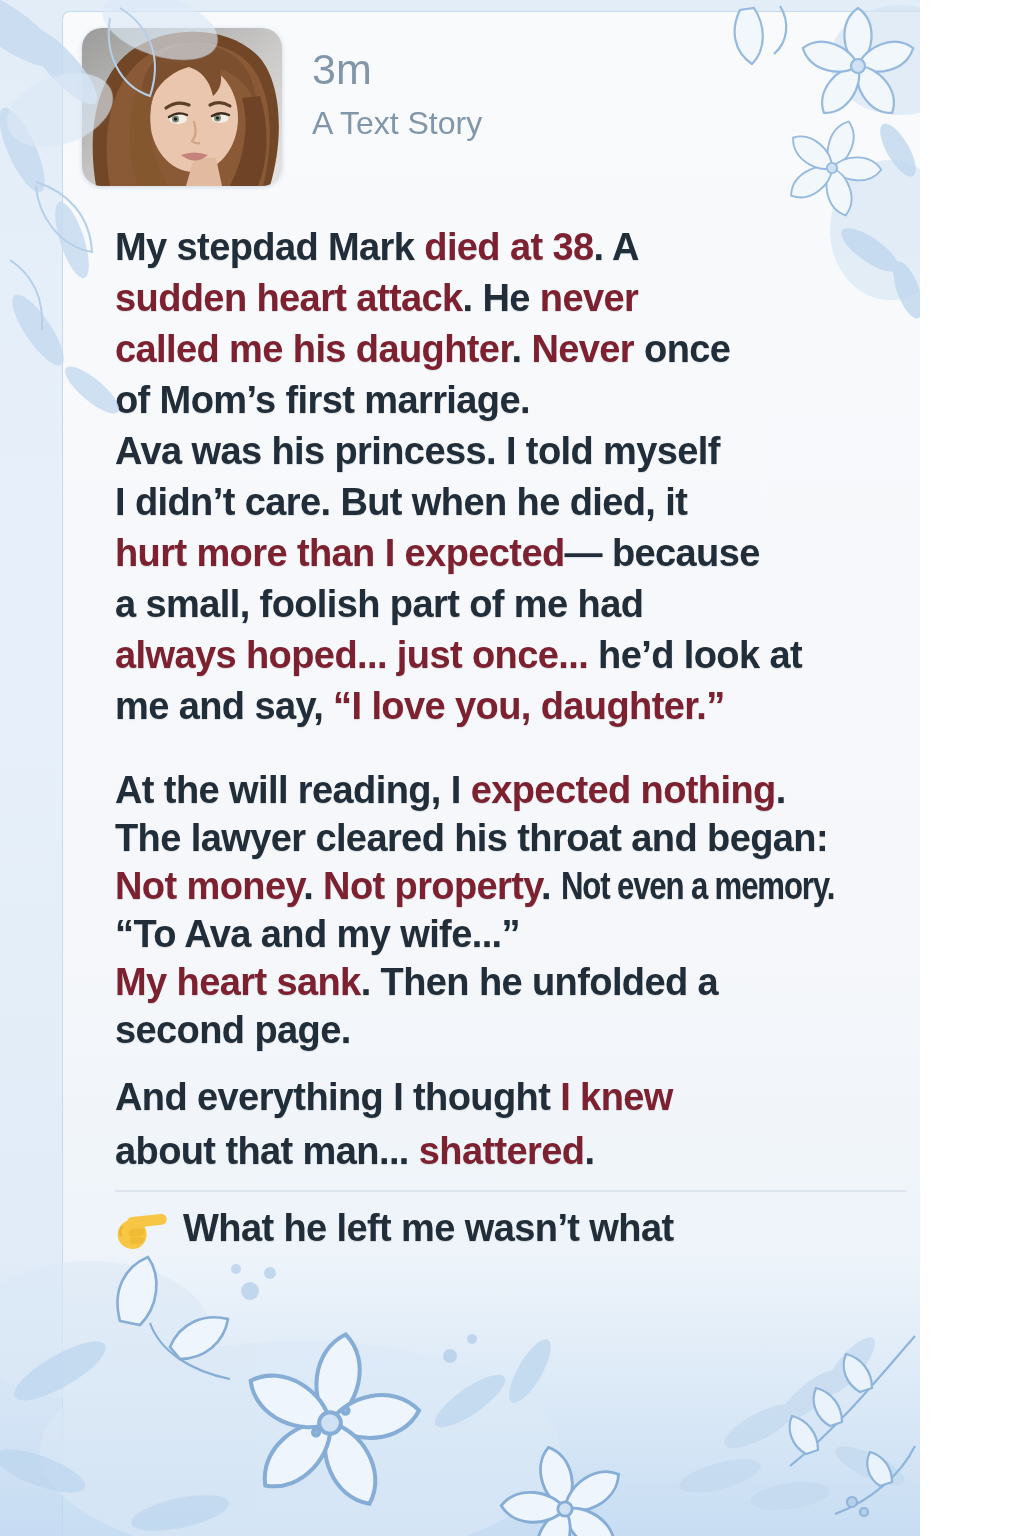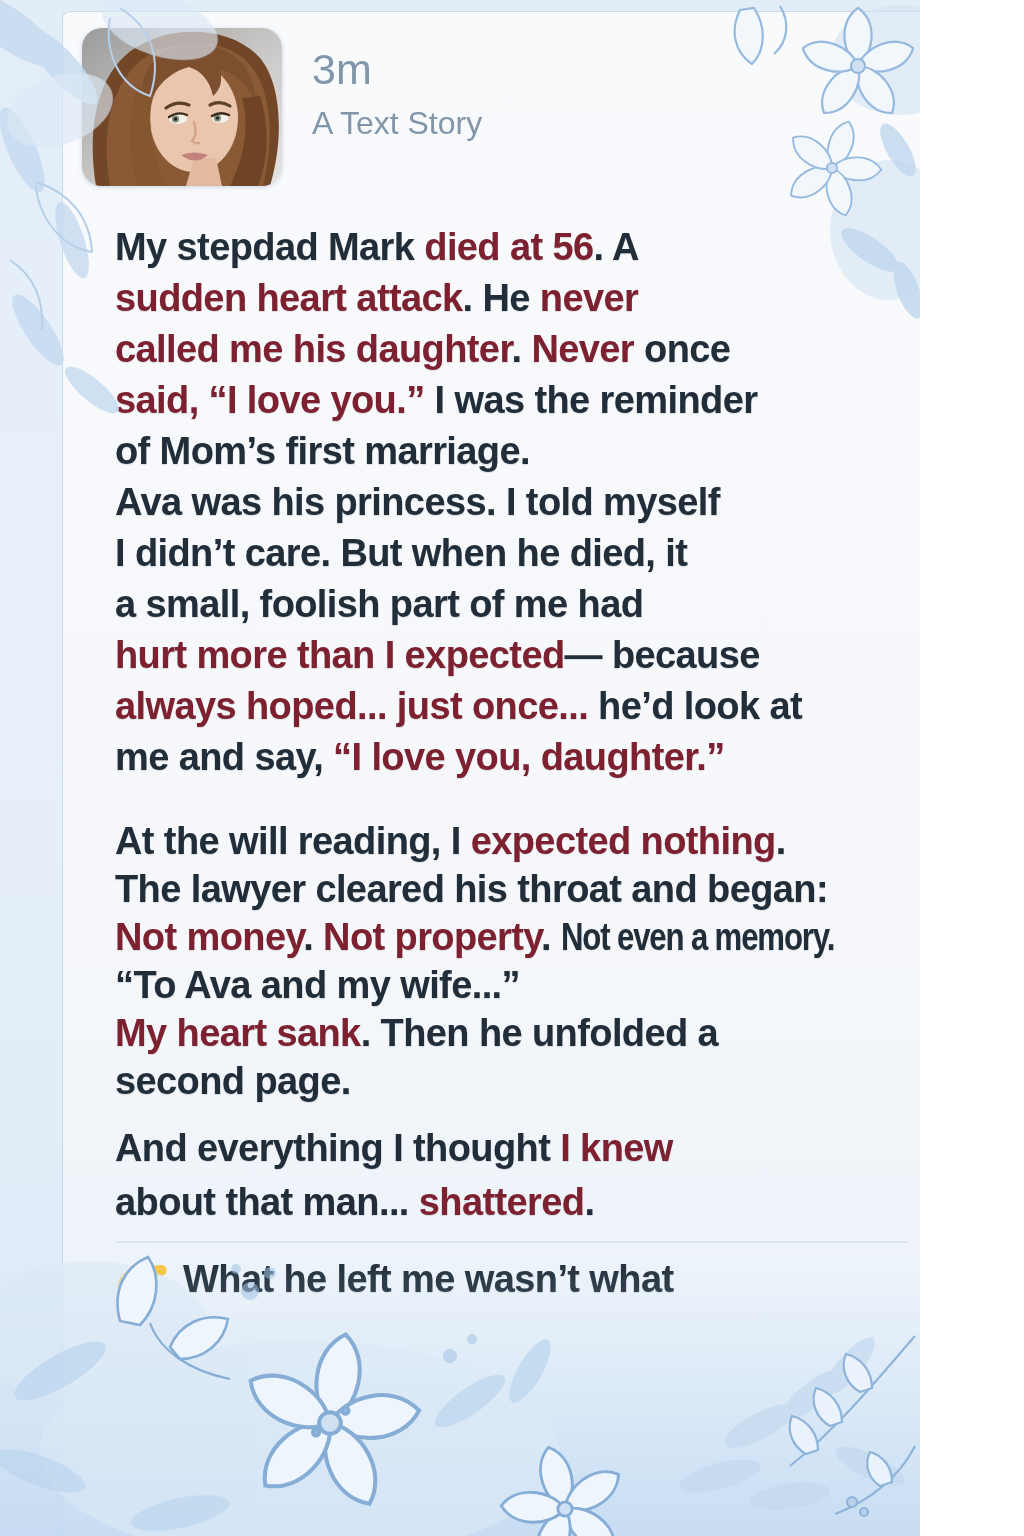--- a/index.html
+++ b/index.html
@@ -100,29 +100,28 @@
           </svg>
         </div>
         <div class="header-text">
           <div class="timestamp">3m</div>
           <div class="subtitle">A Text Story</div>
         </div>
       </div>
 
       <div class="story">
           <div class="para">
-            <div class="line"><span class="c-navy">My stepdad Mark </span><span class="c-maroon">died at 56</span><span class="c-navy">. A</span></div>
+            <div class="line"><span class="c-navy">My stepdad Mark </span><span class="c-maroon">died at 38</span><span class="c-navy">. A</span></div>
             <div class="line"><span class="c-maroon">sudden heart attack</span><span class="c-navy">. He </span><span class="c-maroon">never</span></div>
             <div class="line"><span class="c-maroon">called me his daughter</span><span class="c-navy">. </span><span class="c-maroon">Never</span><span class="c-navy"> once</span></div>
-            <div class="line"><span class="c-maroon">said, “I love you.”</span><span class="c-navy"> I was the reminder</span></div>
             <div class="line"><span class="c-navy">of Mom’s first marriage.</span></div>
             <div class="line"><span class="c-navy">Ava was his princess. I told myself</span></div>
             <div class="line"><span class="c-navy">I didn’t care. But when he died, it</span></div>
+            <div class="line"><span class="c-maroon">hurt more than I expected</span><span class="c-navy">— because</span></div>
             <div class="line"><span class="c-navy">a small, foolish part of me had</span></div>
-            <div class="line"><span class="c-maroon">hurt more than I expected</span><span class="c-navy">— because</span></div>
             <div class="line"><span class="c-maroon">always hoped... just once... </span><span class="c-navy">he’d look at</span></div>
             <div class="line"><span class="c-navy">me and say, </span><span class="c-maroon">“I love you, daughter.”</span></div>
           </div>
           <div class="para">
             <div class="line"><span class="c-navy">At the will reading, I </span><span class="c-maroon">expected nothing</span><span class="c-navy">.</span></div>
             <div class="line"><span class="c-navy">The lawyer cleared his throat and began:</span></div>
             <div class="line"><span class="c-maroon">Not money</span><span class="c-navy">. </span><span class="c-maroon">Not property</span><span class="c-navy">. </span><span class="c-navyc">Not even a memory.</span></div>
             <div class="line"><span class="c-navy">“To Ava and my wife...”</span></div>
             <div class="line"><span class="c-maroon">My heart sank</span><span class="c-navy">. Then he unfolded a</span></div>
             <div class="line"><span class="c-navy">second page.</span></div>

